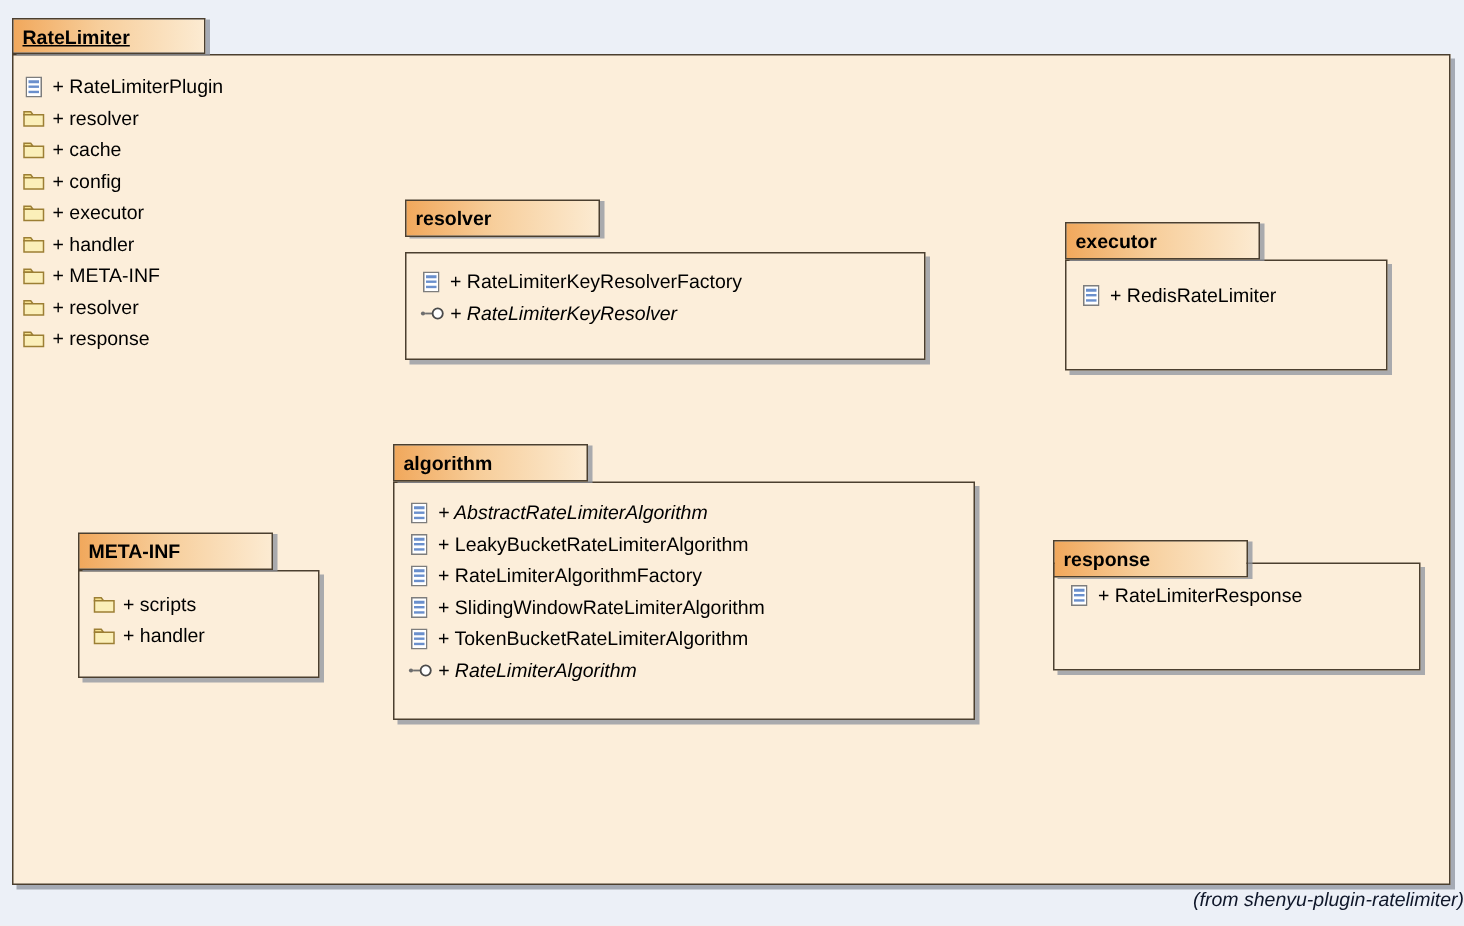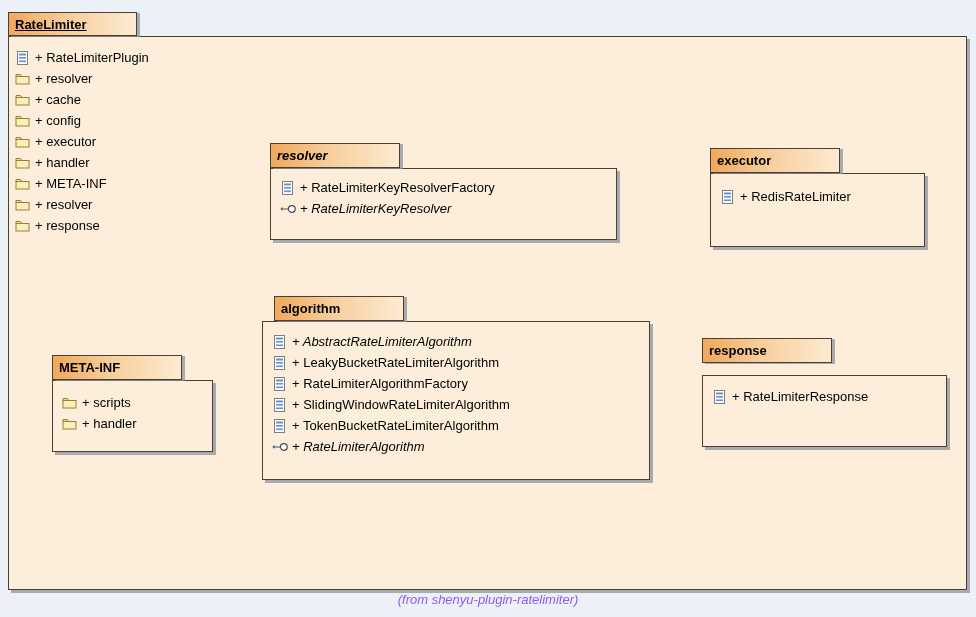--- a/index.html
+++ b/index.html
@@ -26,21 +26,21 @@
     position: absolute; z-index: 0;
     background: #FCEEDA;
     border: 1px solid #4B3F2F;
     text-align: center; font-size: 13px; color: #000; padding-top: 7px;
   }
   .members { position: absolute; z-index: 3; display: flex; flex-direction: column; }
   .member { display: flex; align-items: center; height: 21px; font-size: 13px; color: #000; white-space: nowrap; }
   .member .icon { width: 17px; flex: 0 0 17px; display: flex; align-items: center; justify-content: center; margin-right: 4px; }
   .member.italic .label { font-style: italic; }
   .pkg-name-main { text-decoration: underline; }
-  .caption { position: absolute; z-index: 4; left: 0; top: 592px; width: 976px; text-align: center; font-size: 13px; font-style: italic; color: #8b5cf6; }
+  .caption { position: absolute; z-index: 4; left: 0; top: 592px; width: 976px; text-align: right; font-size: 13px; font-style: italic; color: #0f172a; }
 </style>
 </head>
 <body>
 
 <div class="canvas">
 
   <div>
     <div class="pkg-tab" style="left:8px; top:12px; width:129px; height:24px;">
       <span class="pkg-name-main">RateLimiter</span>
     </div>
@@ -130,21 +130,21 @@
           <span class="label">+ response</span>
         </div>
     </div>
   </div>
 
   <div class="frame" style="left:240px; top:88px; width:440px; height:455px;">
     <span>RateLimiter SPI</span>
   </div>
 
   <div>
-    <div class="pkg-tab" style="left:270px; top:143px; width:130px; height:25px;font-style:italic;">
+    <div class="pkg-tab" style="left:270px; top:133px; width:130px; height:25px;">
       <span>resolver</span>
     </div>
     <div class="pkg-body" style="left:270px; top:168px; width:347px; height:72px;"></div>
     <div class="members" style="left:279px; top:177px;">
       <div class="member">
           <span class="icon">
             <svg width="11" height="14" viewBox="0 0 11 14">
               <rect x="0.5" y="0.5" width="10" height="13" fill="#ffffff" stroke="#7d7d7d"></rect>
               <rect x="2" y="2.5" width="7" height="2" fill="#6A8FCC"></rect>
               <rect x="2" y="6" width="7" height="1.6" fill="#6A8FCC"></rect>
@@ -160,21 +160,21 @@
               <line x1="3.4" y1="5" x2="8.5" y2="5" stroke="#6e6e6e" stroke-width="1.2"></line>
               <circle cx="11.8" cy="5" r="3.4" fill="#ffffff" stroke="#4a4a4a" stroke-width="1.2"></circle>
             </svg>
           </span>
           <span class="label">+ RateLimiterKeyResolver</span>
         </div>
     </div>
   </div>
 
   <div>
-    <div class="pkg-tab" style="left:262px; top:296px; width:130px; height:25px;margin-left:12px;">
+    <div class="pkg-tab" style="left:262px; top:296px; width:130px; height:25px;">
       <span>algorithm</span>
     </div>
     <div class="pkg-body" style="left:262px; top:321px; width:388px; height:159px;"></div>
     <div class="members" style="left:271px; top:331px;">
       <div class="member italic">
           <span class="icon">
             <svg width="11" height="14" viewBox="0 0 11 14">
               <rect x="0.5" y="0.5" width="10" height="13" fill="#ffffff" stroke="#7d7d7d"></rect>
               <rect x="2" y="2.5" width="7" height="2" fill="#6A8FCC"></rect>
               <rect x="2" y="6" width="7" height="1.6" fill="#6A8FCC"></rect>
@@ -254,21 +254,21 @@
               <rect x="2" y="6" width="7" height="1.6" fill="#6A8FCC"></rect>
               <rect x="2" y="9.5" width="7" height="1.6" fill="#6A8FCC"></rect>
             </svg>
           </span>
           <span class="label">+ RedisRateLimiter</span>
         </div>
     </div>
   </div>
 
   <div>
-    <div class="pkg-tab" style="left:702px; top:338px; width:130px; height:25px;">
+    <div class="pkg-tab" style="left:702px; top:360px; width:130px; height:25px;">
       <span>response</span>
     </div>
     <div class="pkg-body" style="left:702px; top:375px; width:245px; height:72px;"></div>
     <div class="members" style="left:711px; top:386px;">
       <div class="member">
           <span class="icon">
             <svg width="11" height="14" viewBox="0 0 11 14">
               <rect x="0.5" y="0.5" width="10" height="13" fill="#ffffff" stroke="#7d7d7d"></rect>
               <rect x="2" y="2.5" width="7" height="2" fill="#6A8FCC"></rect>
               <rect x="2" y="6" width="7" height="1.6" fill="#6A8FCC"></rect>

